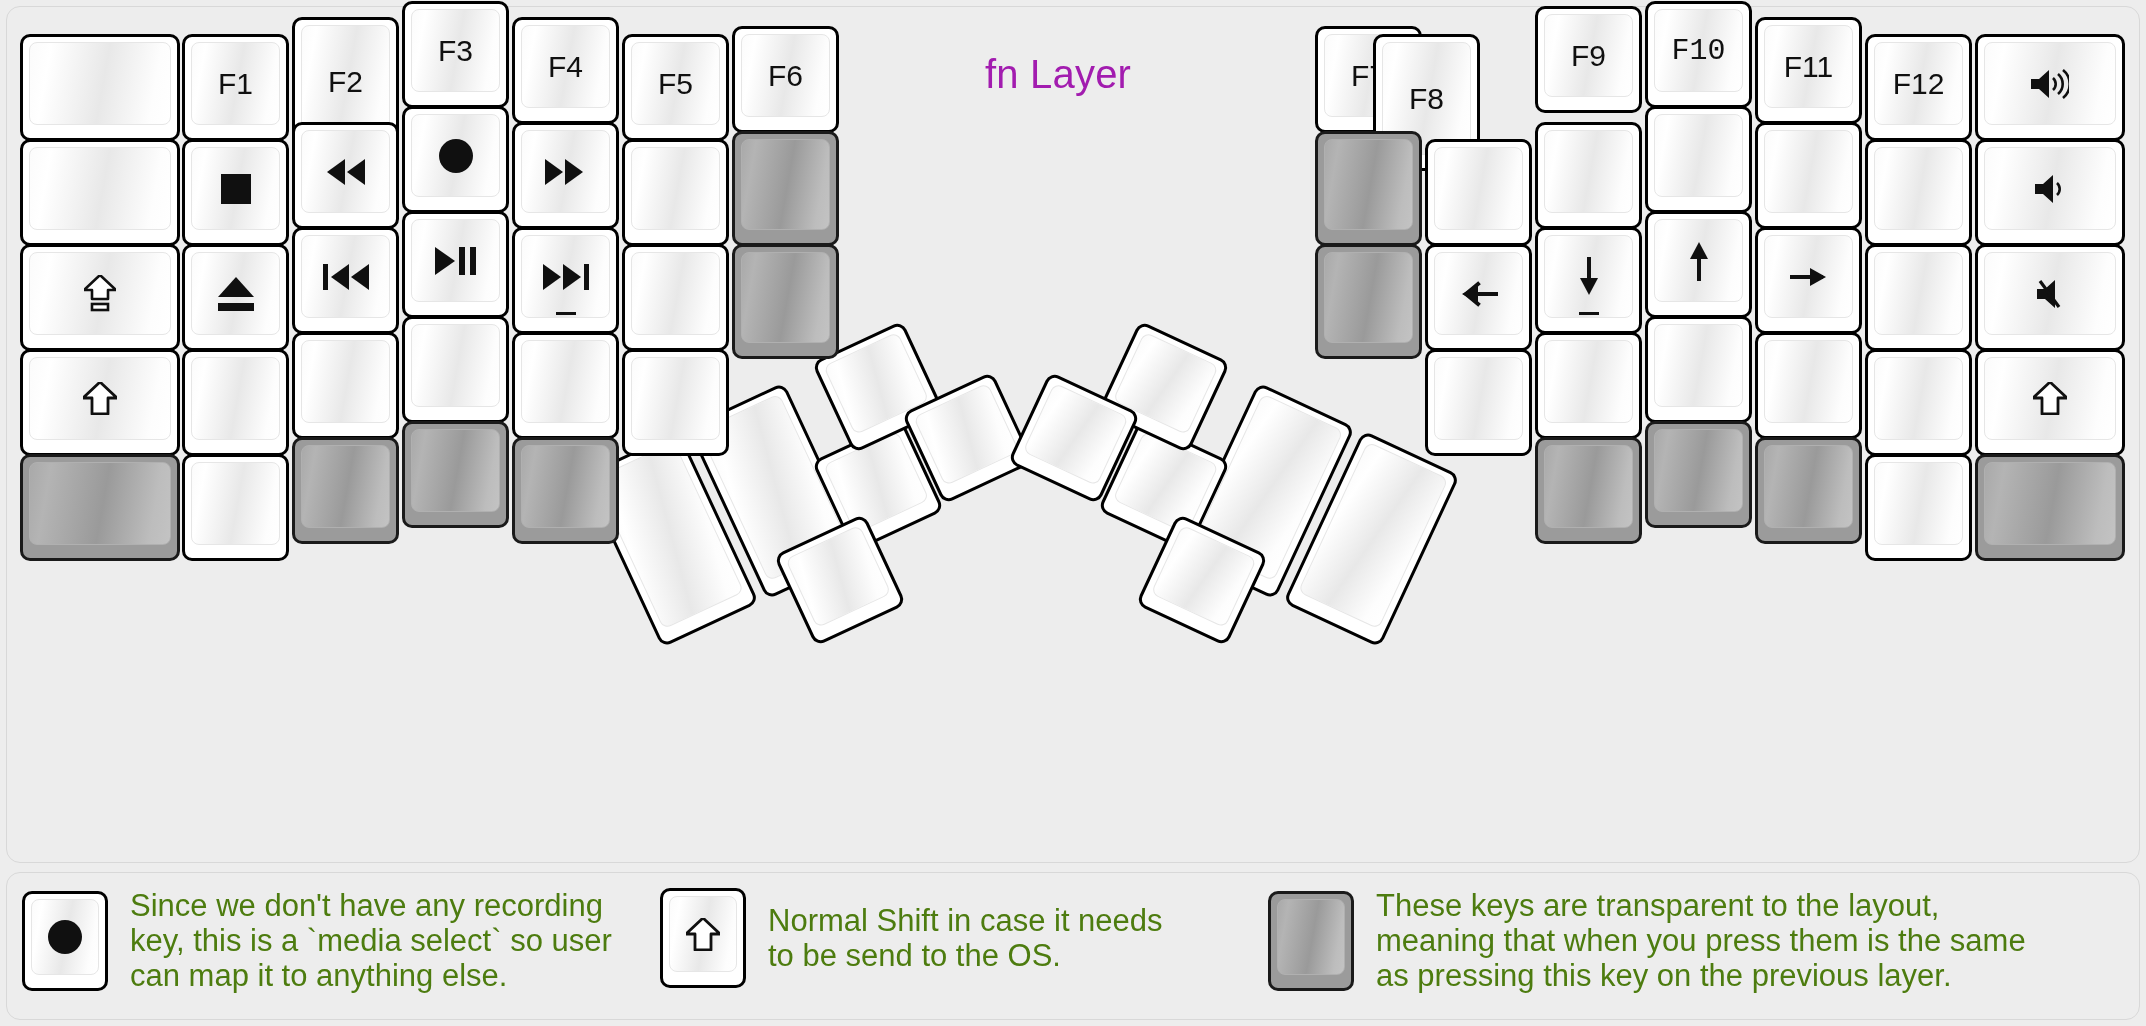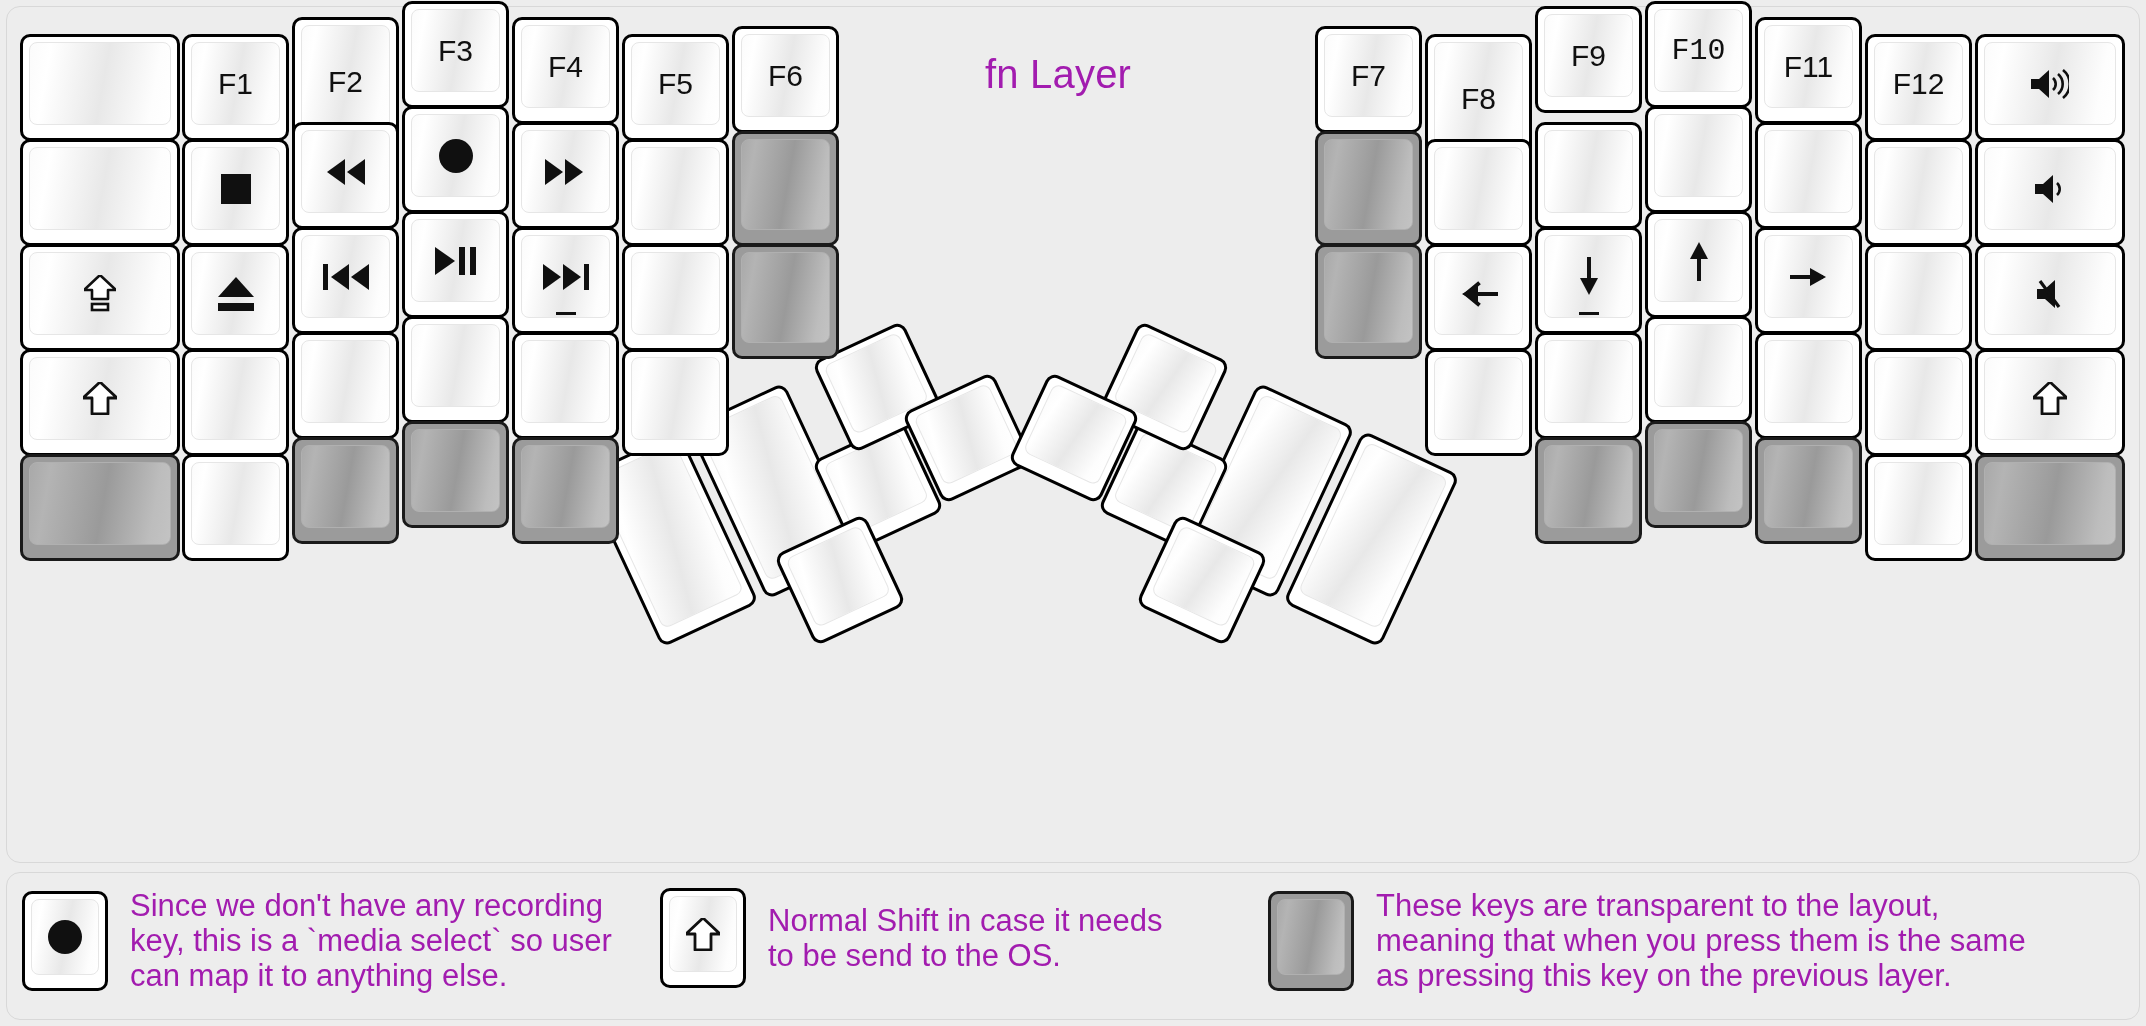--- a/index.html
+++ b/index.html
@@ -74,21 +74,21 @@
     white-space:nowrap;
   }
 
   
   .legend-item{position:absolute;display:flex;align-items:center;}
   .legend-key{
     position:relative;width:86px;height:100px;flex:0 0 auto;
   }
   .legend-text{
     margin-left:22px;
-    font-size:31px;line-height:1.13;color:#a21caf;
+    font-size:31px;line-height:1.13;color:#4d7c0f;
     white-space:pre-line;
   }
   #legend-1{left:22px;top:888px;}
   #legend-2{left:660px;top:888px;}
   #legend-3{left:1268px;top:888px;}
 </style>
 </head>
 <body>
 
 <div id="root">
@@ -283,21 +283,21 @@
         <div class="lbl">F7</div>
       </div>
       <div class="key transparent" style="left: 1315px; top: 131px; width: 107px; height: 115px; z-index: 11;">
         <div class="cap"></div>
         <div class="lbl"></div>
       </div>
       <div class="key transparent" style="left: 1315px; top: 244px; width: 107px; height: 115px; z-index: 12;">
         <div class="cap"></div>
         <div class="lbl"></div>
       </div>
-      <div class="key" style="left: 1425px; top: 34px; width: 107px; height: 137px; z-index: 10;">
+      <div class="key" style="left: 1373px; top: 34px; width: 107px; height: 137px; z-index: 10;">
         <div class="cap"></div>
         <div class="lbl">F8</div>
       </div>
       <div class="key" style="left: 1425px; top: 139px; width: 107px; height: 107px; z-index: 11;">
         <div class="cap"></div>
         <div class="lbl"></div>
       </div>
       <div class="key" style="left: 1425px; top: 244px; width: 107px; height: 107px; z-index: 12;">
         <div class="cap"></div>
         <div class="lbl">

